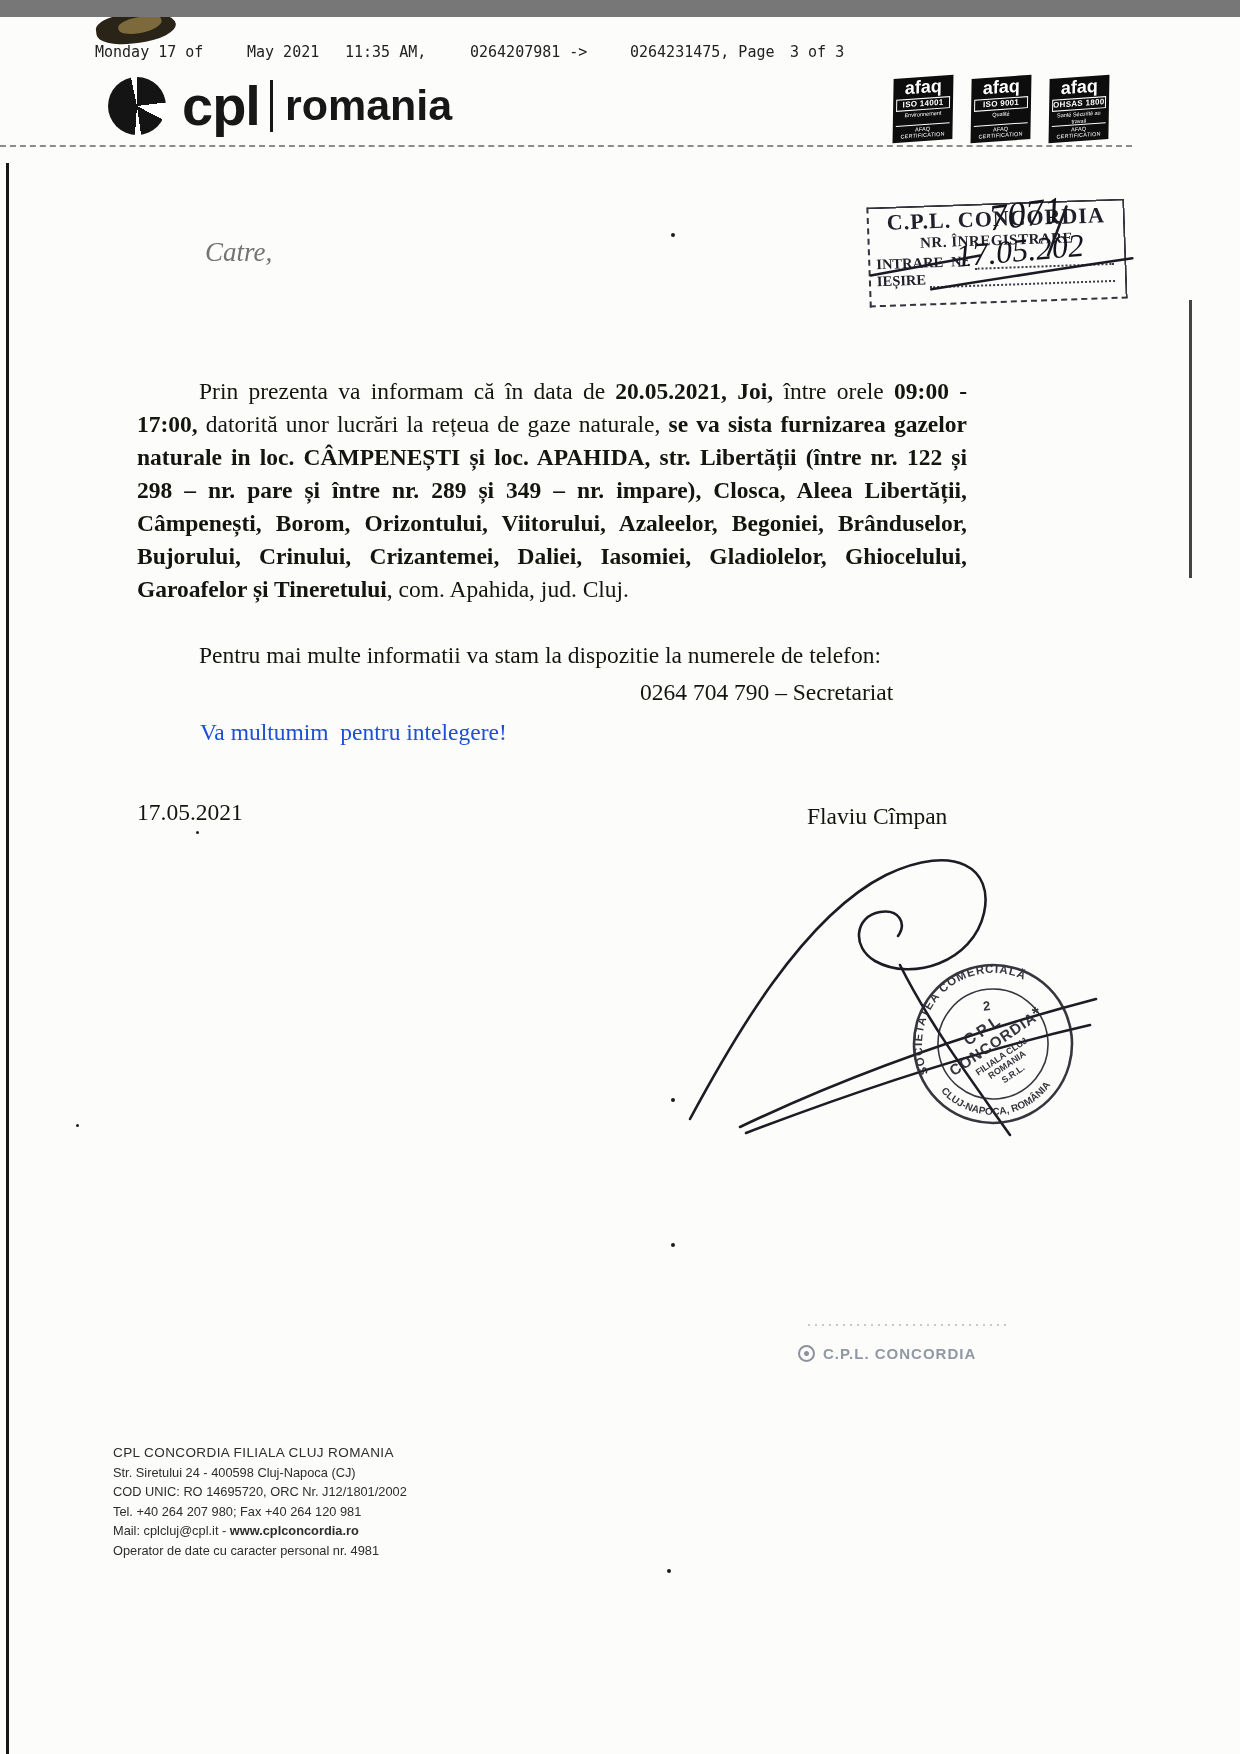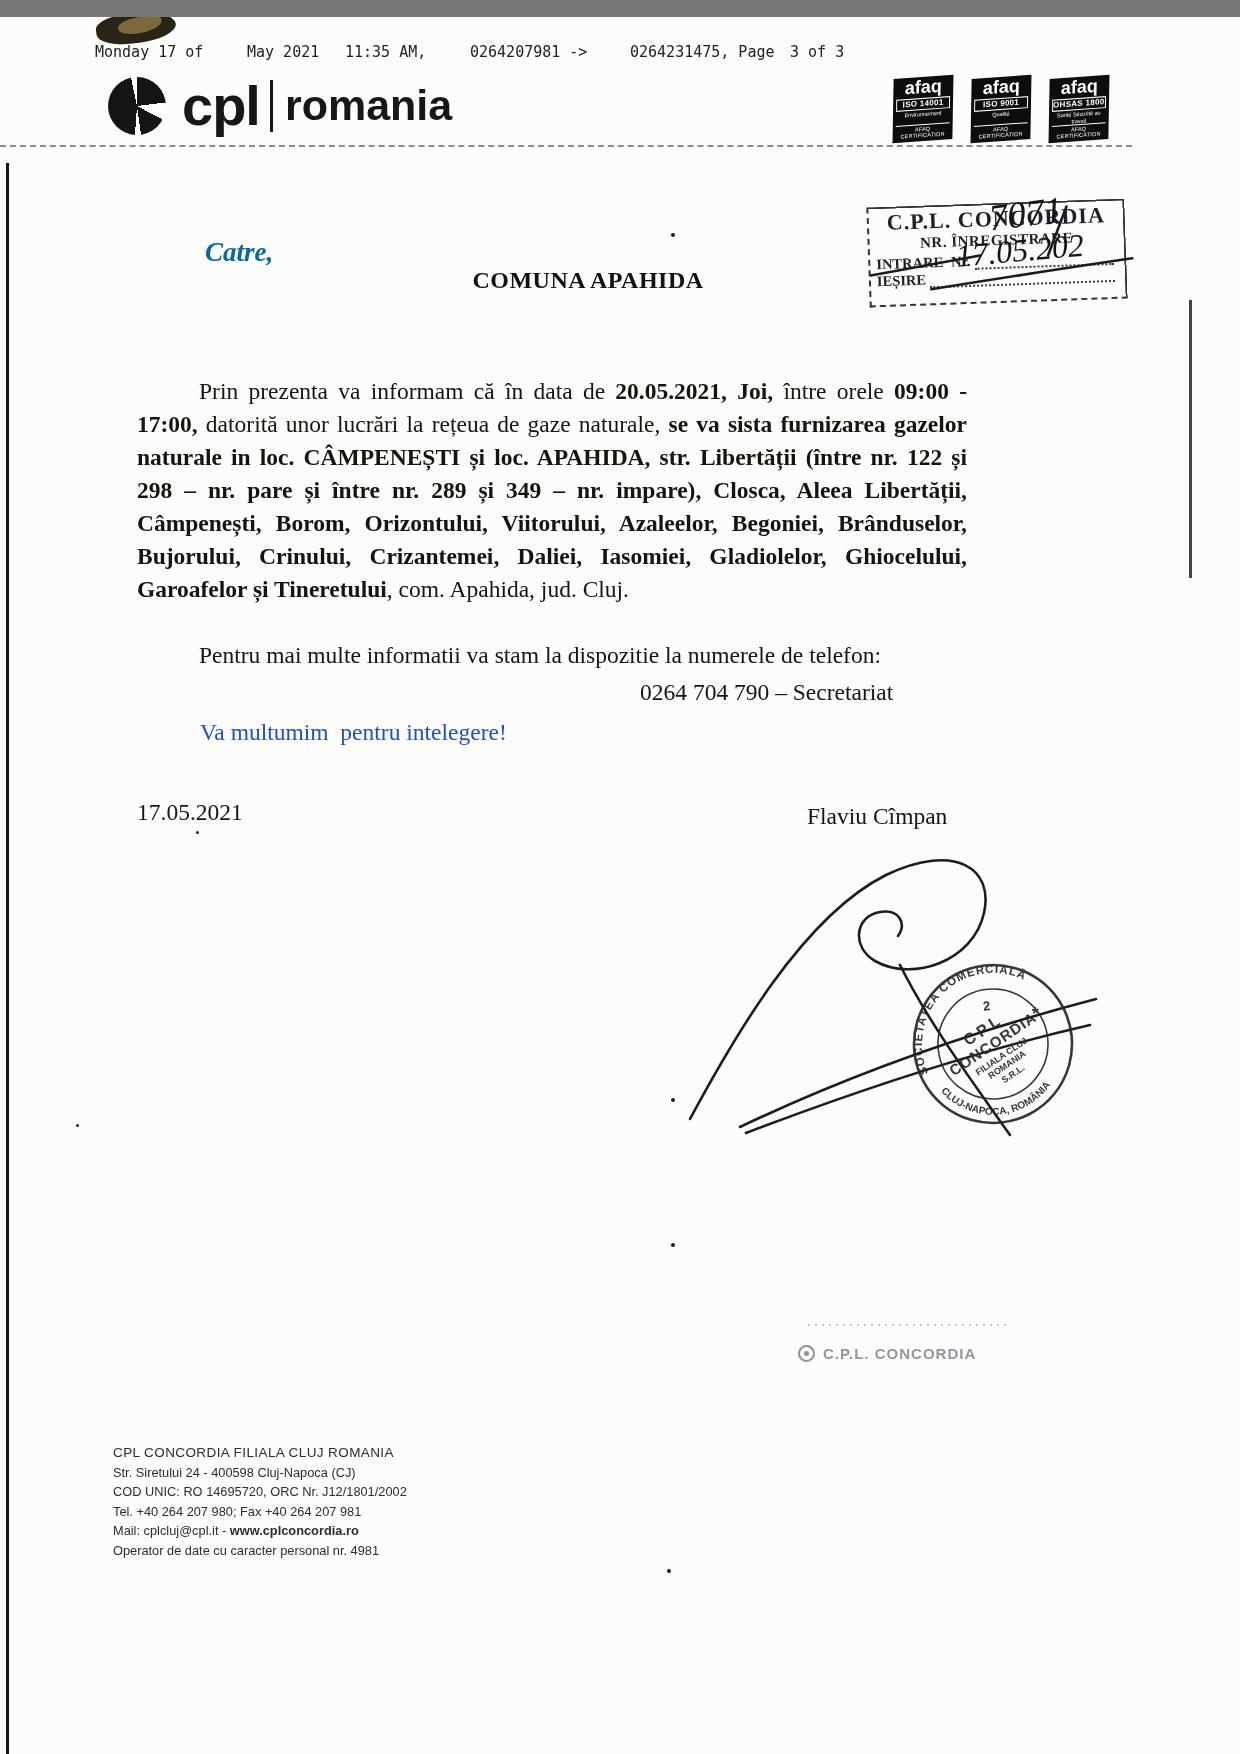--- a/index.html
+++ b/index.html
@@ -58,21 +58,21 @@
   .rs-row { display:flex; align-items:flex-end; }
   .dotline { flex:1; border-bottom:2px dotted #3a3a44; height:13px; margin:0 4px; }
   .rs-nr { margin-left:8px; }
   .hw { position:absolute; font-style:italic; color:#14141c; font-weight:400;
     font-family:"Liberation Serif", serif; white-space:nowrap; }
   .hw-number { left:120px; top:-12px; font-size:37px; transform:rotate(-5deg); }
   .hw-date { left:86px; top:28px; font-size:32px; transform:rotate(-3deg); }
   .pen { position:absolute; left:-6px; top:0; width:270px; height:100px; overflow:visible; }
 
   
-  .salutation { position:absolute; left:205px; top:220px; font-size:27px; font-weight:bold; font-style:italic; color:#0369a1; }
+  .salutation { position:absolute; left:205px; top:220px; font-size:27px; font-weight:normal; font-style:italic; color:#737373; }
   .recipient { position:absolute; left:0; top:250px; width:1176px; text-align:center;
     font-size:24px; font-weight:bold; letter-spacing:.5px; color:#111; }
   .body-p { position:absolute; left:137px; top:358px; width:830px; font-size:23.5px;
     line-height:33px; text-align:justify; text-indent:62px; color:#15150f; }
   .b { font-weight:bold; }
   .bu { font-weight:bold; text-decoration-thickness:2px; text-underline-offset:3px; }
   .info-line { position:absolute; left:137px; top:625px; width:830px; font-size:23.5px; text-indent:62px; color:#15150f; }
   .phone-line { position:absolute; left:640px; top:662px; font-size:23.5px; color:#15150f;font-family:Liberation Serif, serif; }
   .thanks { position:absolute; left:200px; top:702px; font-size:23.5px; color:#1d4ed8; white-space:pre; }
   .sign-date { position:absolute; left:137px; top:782px; font-size:23.5px; color:#15150f; }
@@ -164,21 +164,20 @@
     <span class="hw hw-number">7071</span>
     <span class="hw hw-date">17.05.202</span>
     <svg class="pen" viewBox="0 0 270 100">
       <path d="M 6 66 L 116 50" stroke="#1a1a24" stroke-width="2.6" fill="none" stroke-linecap="round"></path>
       <path d="M 204 4 L 184 52" stroke="#1a1a24" stroke-width="2.6" fill="none" stroke-linecap="round"></path>
       <path d="M 66 82 Q 160 70 268 58" stroke="#1a1a24" stroke-width="2.6" fill="none" stroke-linecap="round"></path>
     </svg>
   </div>
 
   <div class="salutation">Catre,</div>
-  <div class="recipient">COMUNA APAHIDA</div>
 
   <p class="body-p"><span>Prin prezenta va informam că în data de </span><span class="b">20.05.2021, Joi,</span><span> între orele </span><span class="b">09:00 - 17:00,</span><span> datorită unor lucrări la rețeua de gaze naturale, </span><span class="b">se va sista furnizarea gazelor naturale in </span><span class="bu">loc. CÂMPENEȘTI și loc. APAHIDA, str. Libertății (între nr. 122 și 298 – nr. pare și între nr. 289 și 349 – nr. impare), Closca, Aleea Libertății, Câmpenești, Borom, Orizontului, Viitorului, Azaleelor, Begoniei, Brânduselor, Bujorului, Crinului, Crizantemei, Daliei, Iasomiei, Gladiolelor, Ghiocelului, Garoafelor și Tineretului</span><span>, com. Apahida, jud. Cluj.</span></p>
 
   <div class="info-line">Pentru mai multe informatii va stam la dispozitie la numerele de telefon:</div>
   <div class="phone-line">0264 704 790 – Secretariat</div>
   <div class="thanks">Va multumim  pentru intelegere!</div>
   <div class="sign-date">17.05.2021</div>
   <div class="signer">Flaviu Cîmpan</div>
 
   <svg class="sig-art" viewBox="0 0 460 312">
@@ -210,21 +209,21 @@
         <text y="28" font-size="9">ROMANIA</text>
         <text y="39" font-size="9">S.R.L.</text>
       </g>
     </g>
   </svg>
 
   <div class="footer">
     <div class="f-company">CPL CONCORDIA FILIALA CLUJ ROMANIA</div>
     <div>Str. Siretului 24 - 400598 Cluj-Napoca (CJ)</div>
     <div>COD UNIC: RO 14695720, ORC Nr. J12/1801/2002</div>
-    <div>Tel. +40 264 207 980; Fax +40 264 207 981</div>
+    <div>Tel. +40 264 207 980; Fax +40 264 120 981</div>
     <div><span>Mail: cplcluj@cpl.it - </span><span class="f-site">www.cplconcordia.ro</span></div>
     <div>Operator de date cu caracter personal nr. 4981</div>
   </div>
 
   <div class="bstamp">
     <div class="dots"></div>
     <div class="row">
       <span class="gear"></span>
       <span class="txt">C.P.L. CONCORDIA</span>
     </div>

